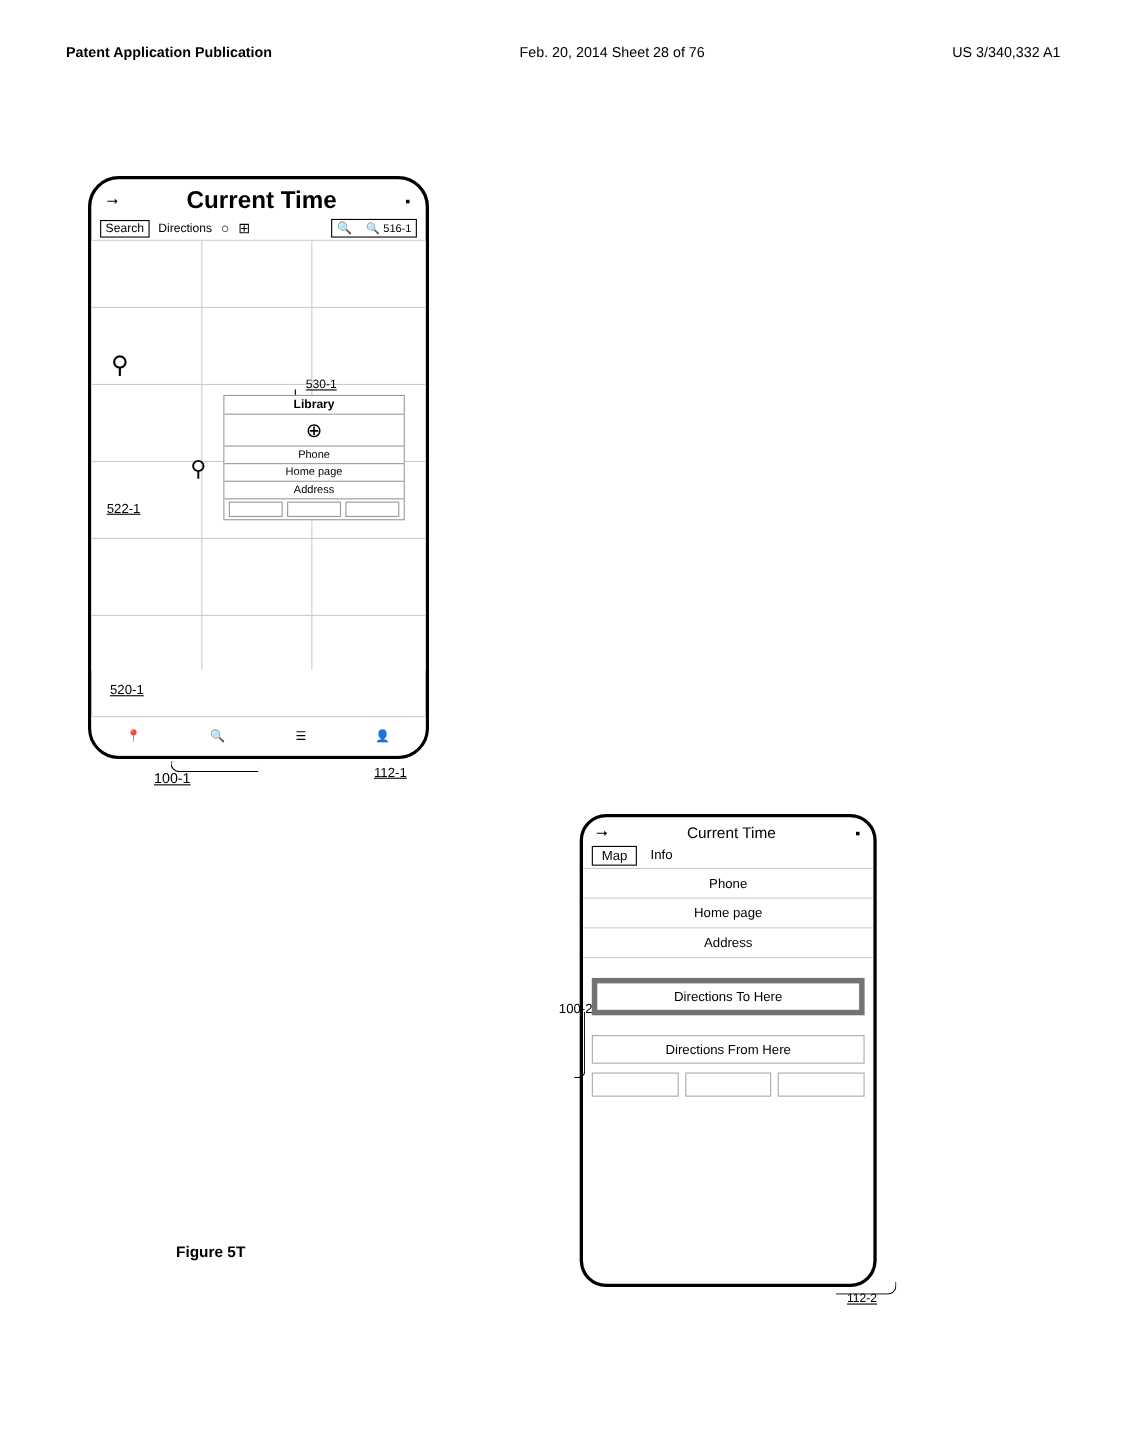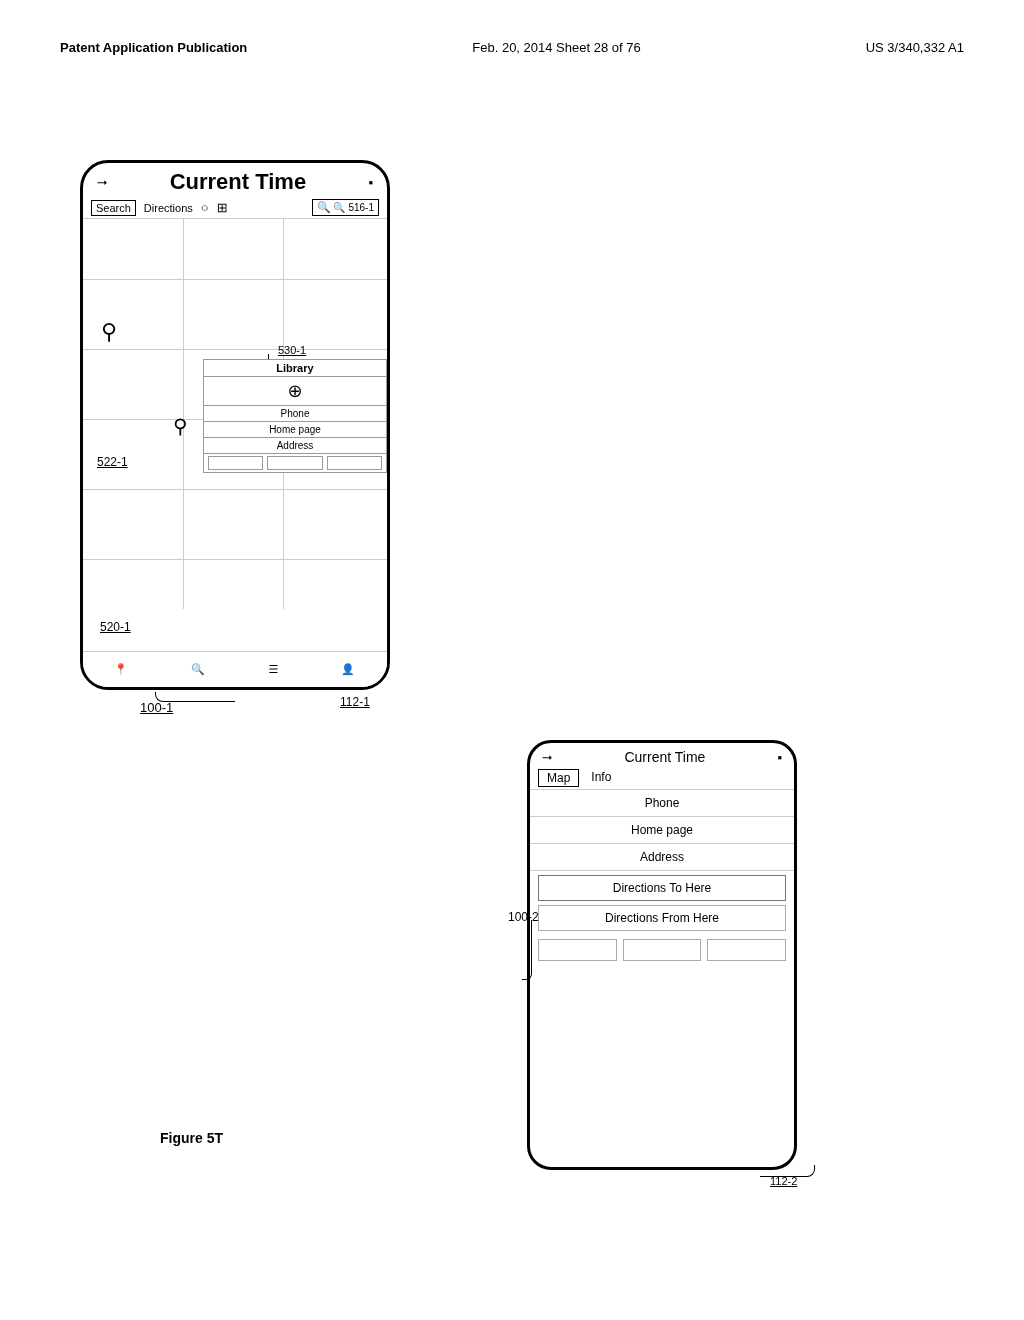--- a/index.html
+++ b/index.html
@@ -128,21 +128,21 @@
     .pin-icon {
       position: absolute;
       font-size: 22px;
     }
 
     
     .popup-card {
       position: absolute;
       top: 140px;
       left: 120px;
-      width: 184px;
+      width: 165px;
       border: 1px solid #999;
       background: #fff;
       font-size: 10px;
     }
     .popup-card-title {
       text-align: center;
       font-size: 11px;
       padding: 2px 4px;
       border-bottom: 1px solid #999;
       font-weight: bold;
@@ -303,21 +303,21 @@
     <span class="status-icon">▪</span>
   </div>
 
   <div class="toolbar">
     <span class="toolbar-search-btn">Search</span>
     <span class="toolbar-directions-btn">Directions</span>
     <span class="toolbar-icon">○</span>
     <span class="toolbar-icon">⊞</span>
     <span class="toolbar-search-input">
       <span>🔍</span>
-      <span style="margin-left:2px;font-size:10px;">🔍 516-1</span>
+      <span style="margin-left:13px;font-size:10px;">🔍 516-1</span>
     </span>
   </div>
 
   <div class="map-area">
 
     <div class="map-line-h" style="top:60px;"></div>
     <div class="map-line-h" style="top:130px;"></div>
     <div class="map-line-h" style="top:200px;"></div>
     <div class="map-line-h" style="top:270px;"></div>
     <div class="map-line-h" style="top:340px;"></div>
@@ -378,21 +378,21 @@
 
   <div class="device2-tabs">
     <span class="device2-tab-map">Map</span>
     <span class="device2-tab-info">Info</span>
   </div>
 
   <div class="device2-content">
     <div class="device2-row">Phone</div>
     <div class="device2-row">Home page</div>
     <div class="device2-row">Address</div>
-    <div class="device2-row" style="background:#fff; border:1px solid #737373; margin:4px 8px; padding:5px 20px;">Directions To Here</div>
+    <div class="device2-row" style="background:#fff; border:5px solid #737373; margin:18px 8px; padding:5px 20px;">Directions To Here</div>
     <div class="device2-row" style="background:#fff; border:1px solid #aaa; margin:4px 8px; padding:5px 8px;">Directions From Here</div>
     <div class="device2-bottom-cells">
       <div class="device2-bottom-cell"></div>
       <div class="device2-bottom-cell"></div>
       <div class="device2-bottom-cell"></div>
     </div>
   </div>
 </div>
 
 <div class="label-100-2">100-2</div>

